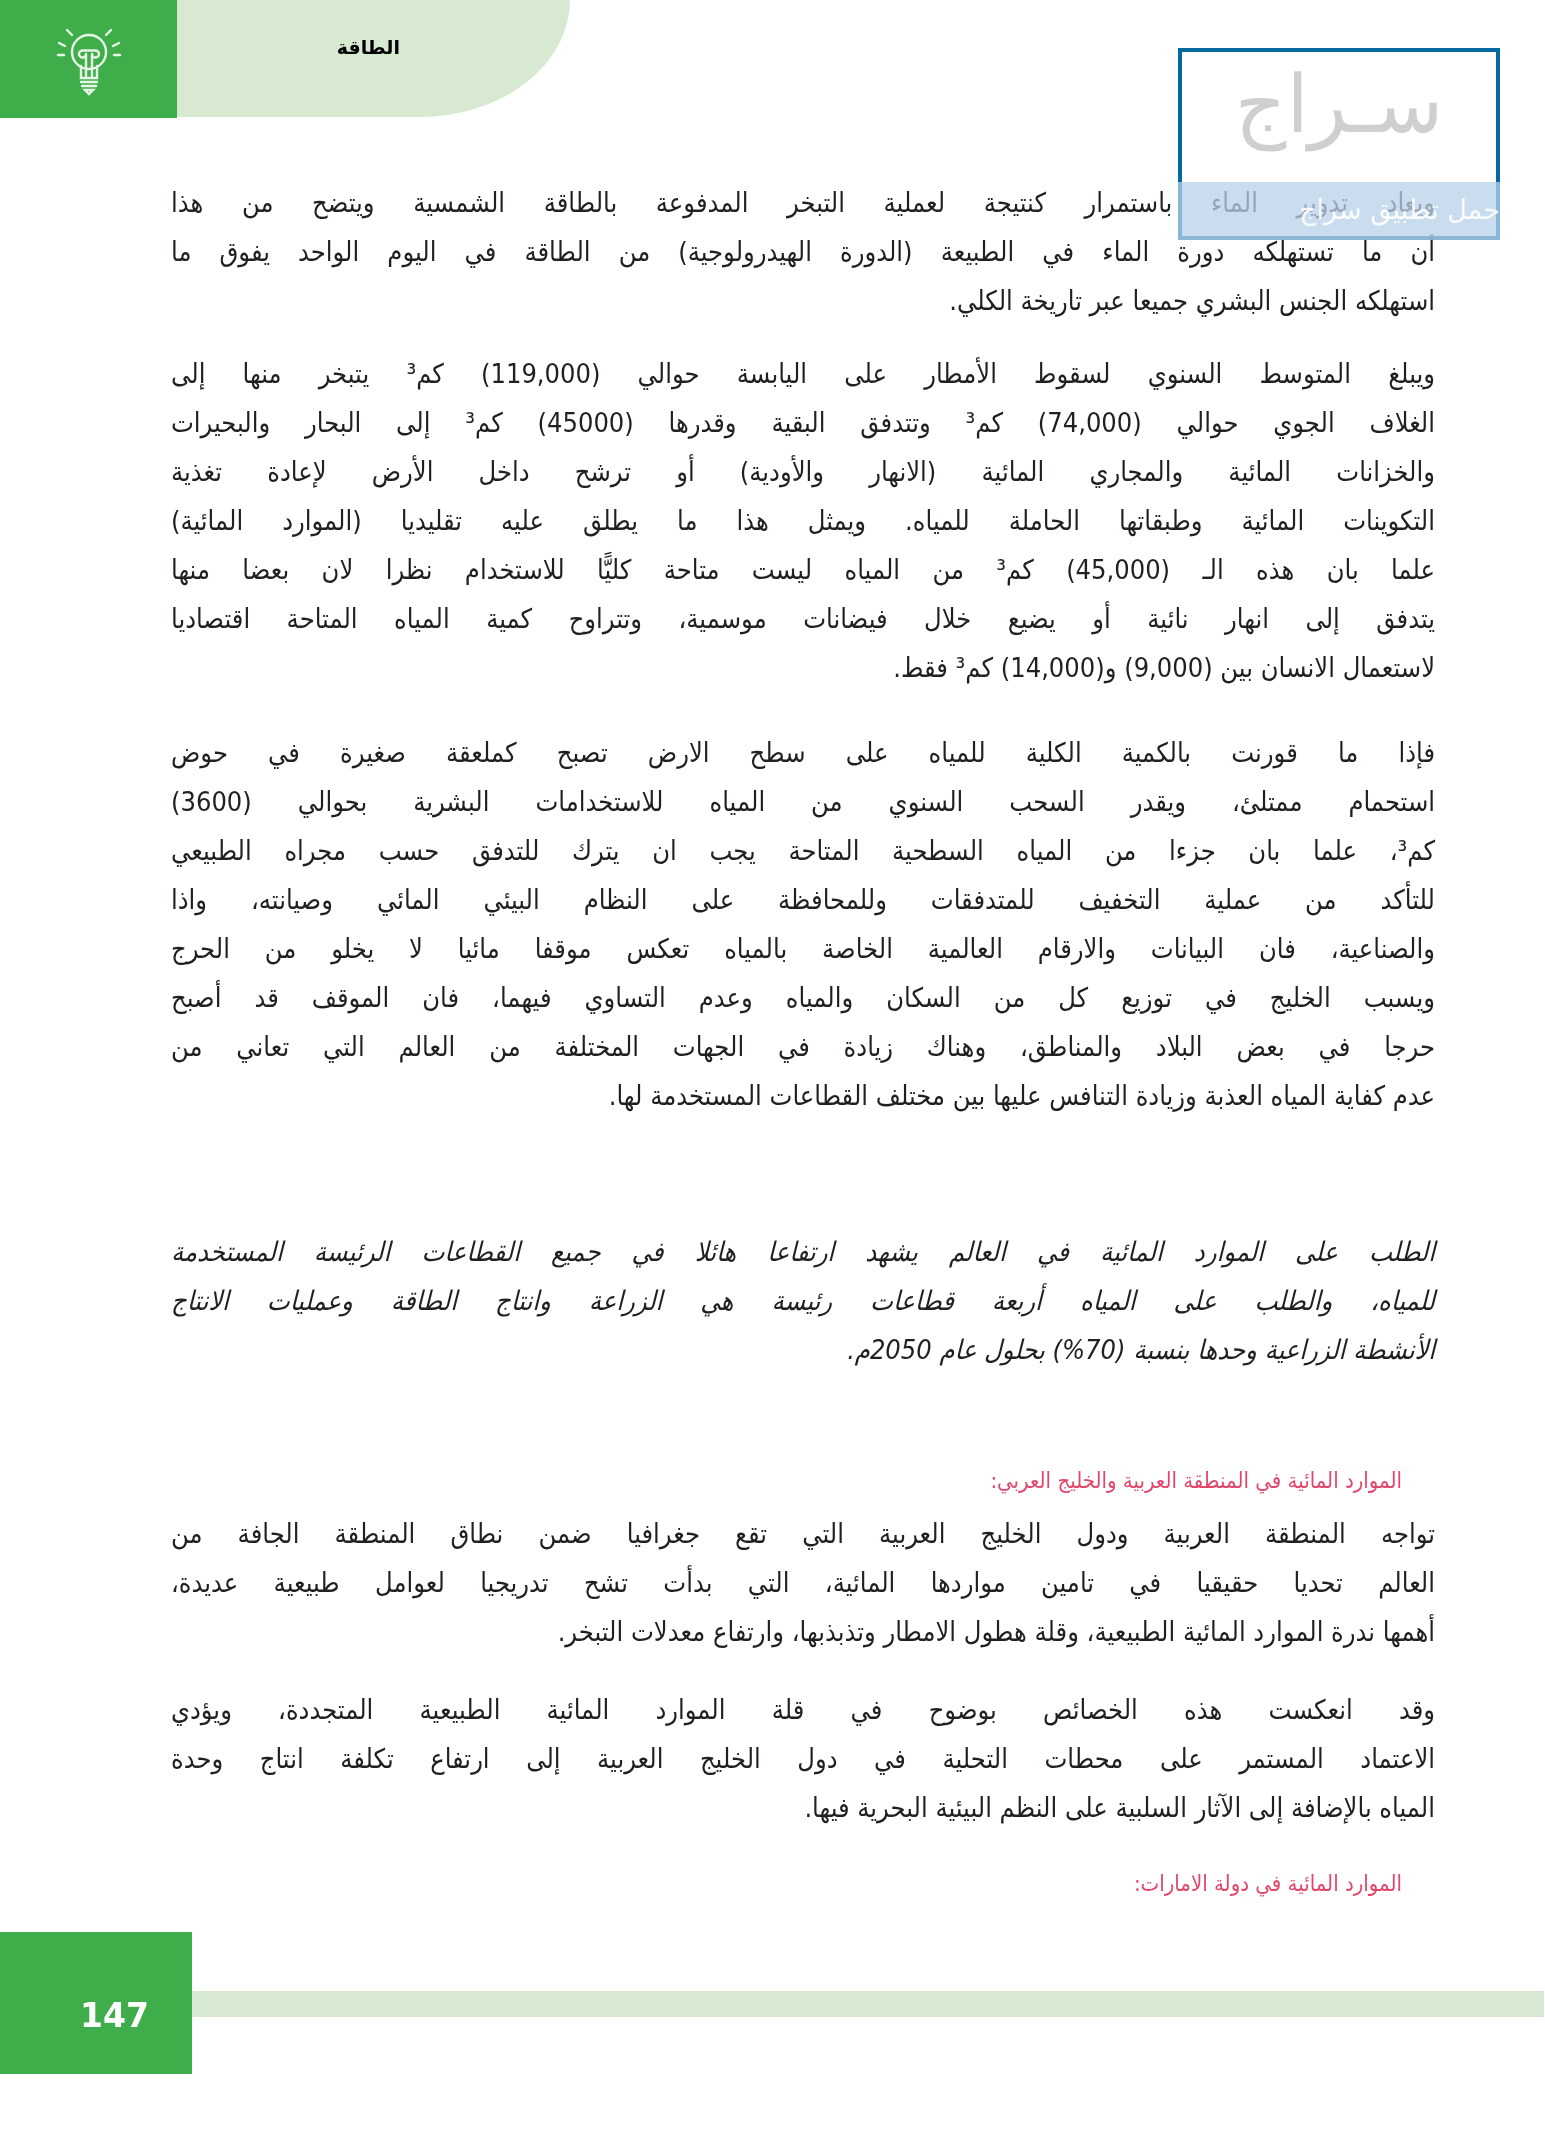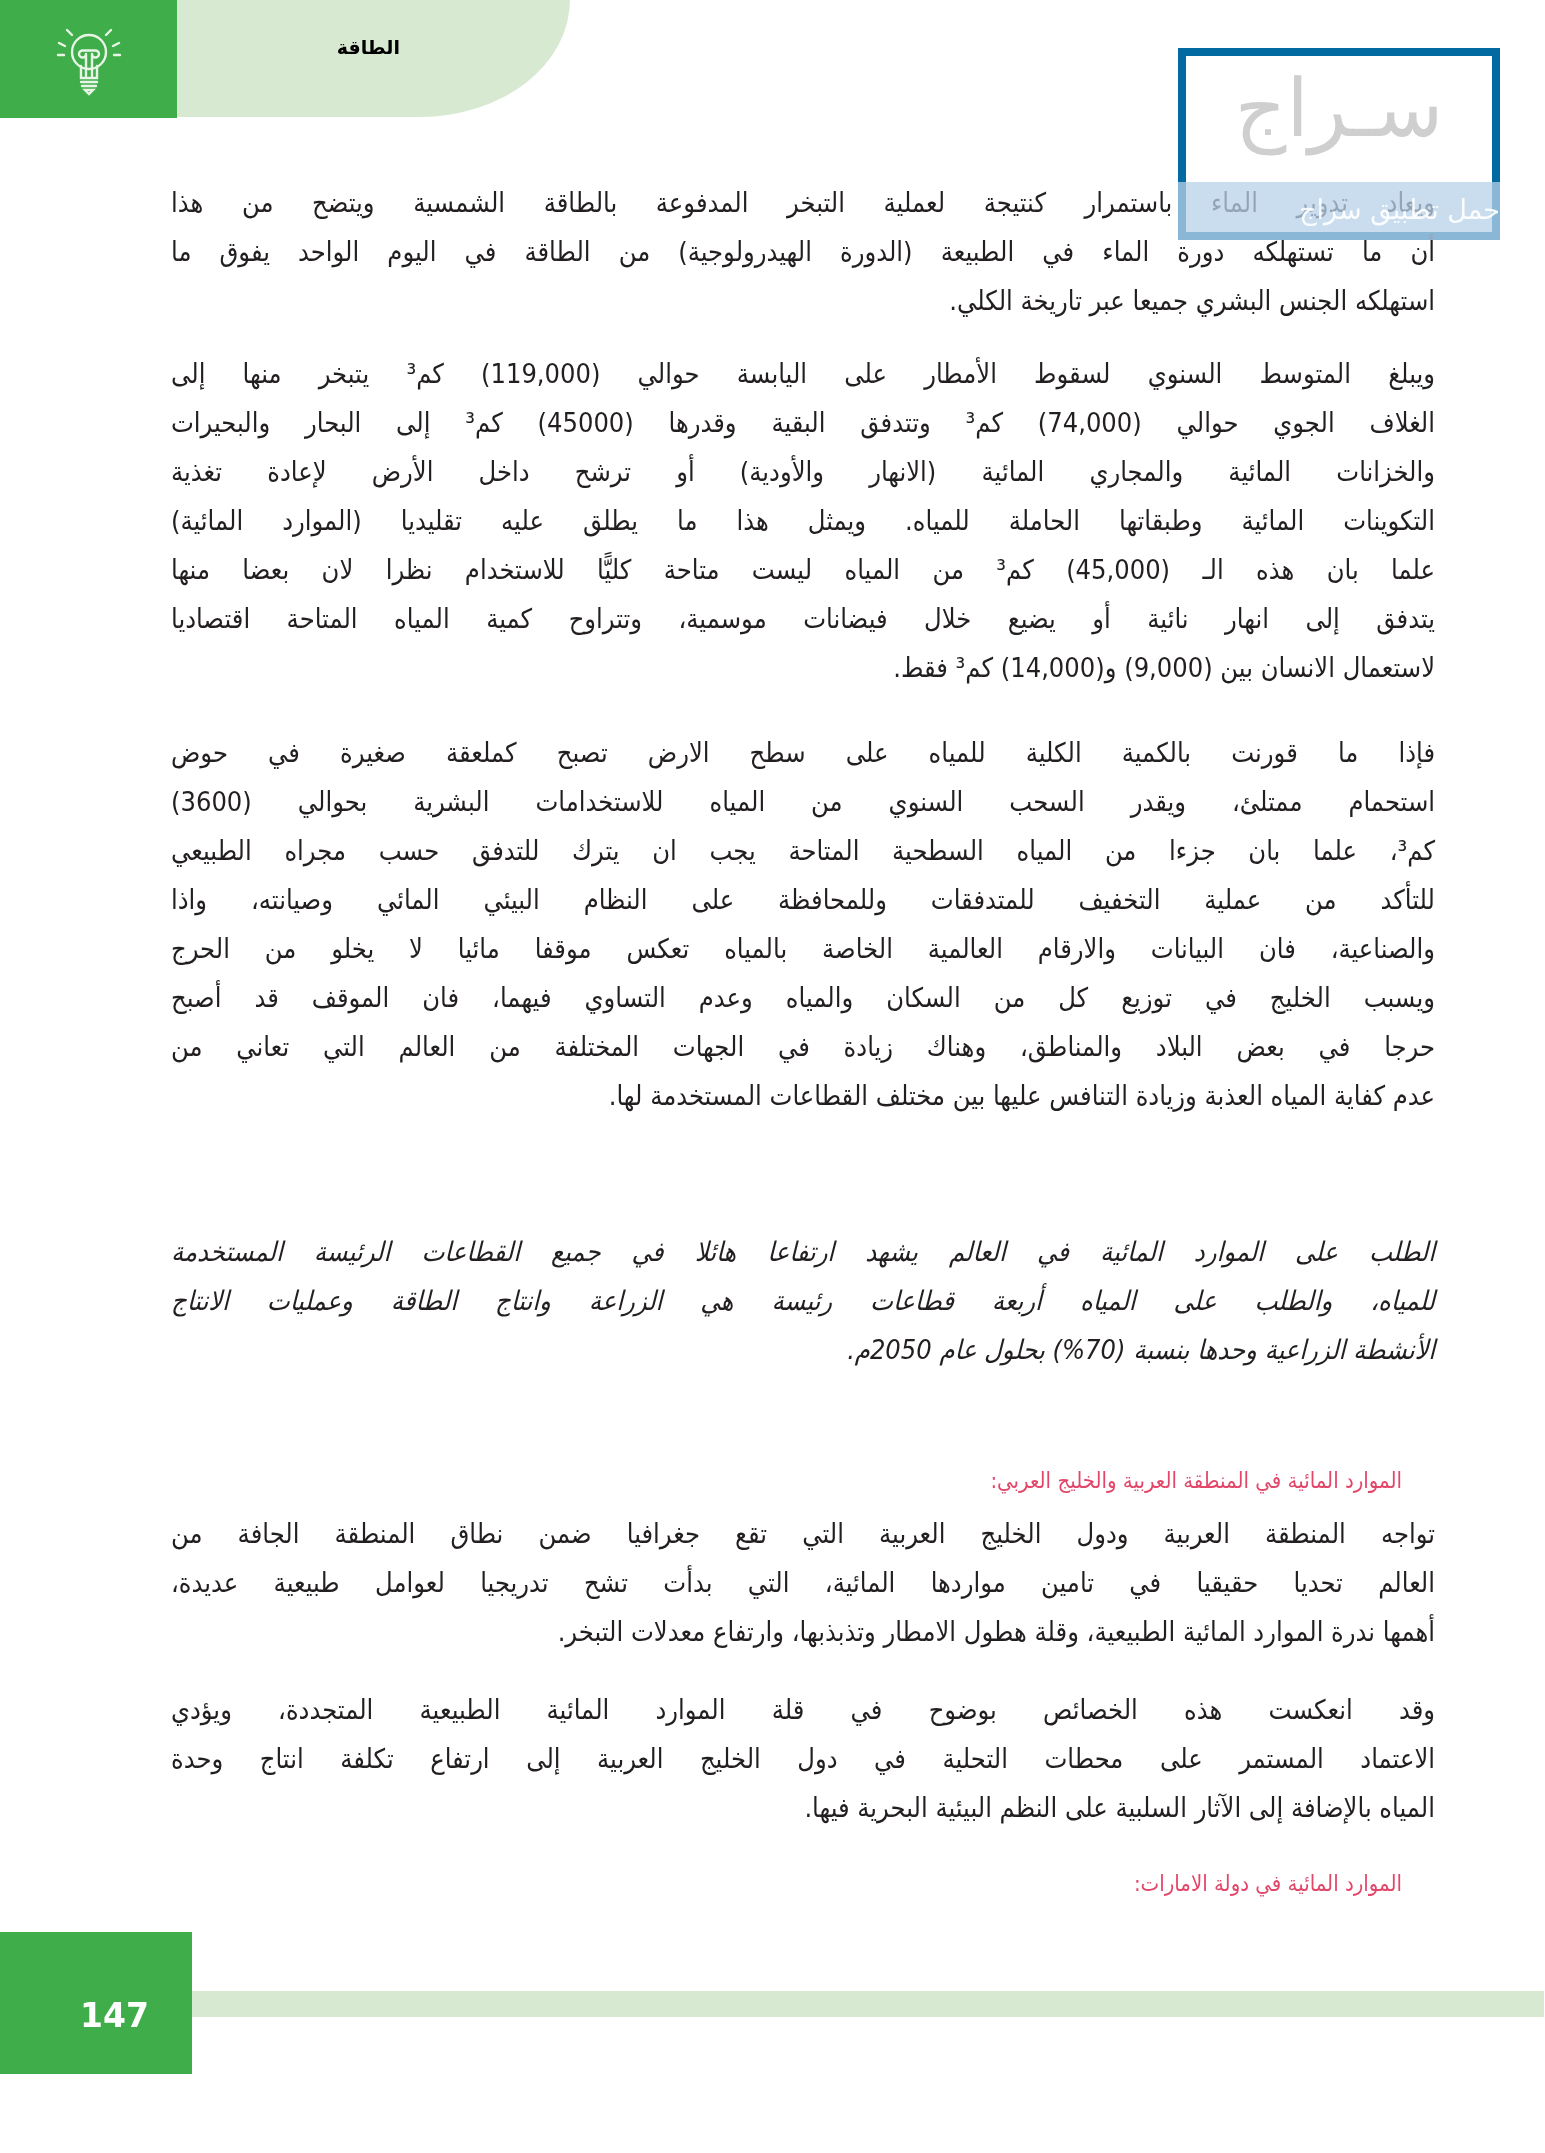--- a/index.html
+++ b/index.html
@@ -20,21 +20,21 @@
     border-bottom-right-radius:150px 117px;
   }
   .hdr-title {
     position:absolute; left:250px; top:36px; width:150px;
     text-align:right; direction:rtl;
     font-family:"DejaVu Sans", sans-serif; font-weight:bold;
     font-size:19px; color:#000000;
   }
   .watermark {
     position:absolute; left:1178px; top:48px; width:322px; height:192px;
-    border:8px solid #0369a1; box-sizing:border-box; background:#ffffff;
+    border:4px solid #0369a1; box-sizing:border-box; background:#ffffff;
     z-index:1;
   }
   .wm-logo {
     position:absolute; left:0; right:0; top:6px; text-align:center;
     direction:rtl;
     font-family:"DejaVu Sans", sans-serif; font-weight:100;
     font-size:80px; color:#cfcfcf; letter-spacing:2px;
   }
   .wm-band {
     position:absolute; left:1178px; top:182px; width:322px; height:58px;

